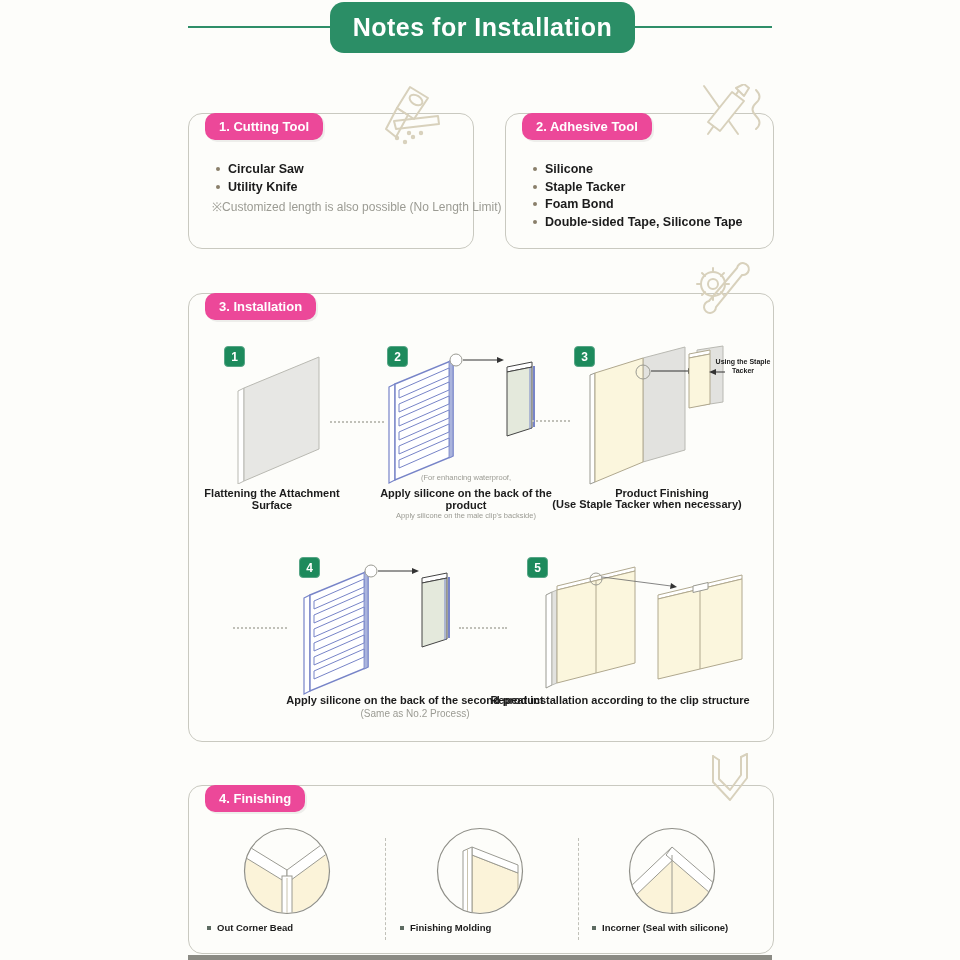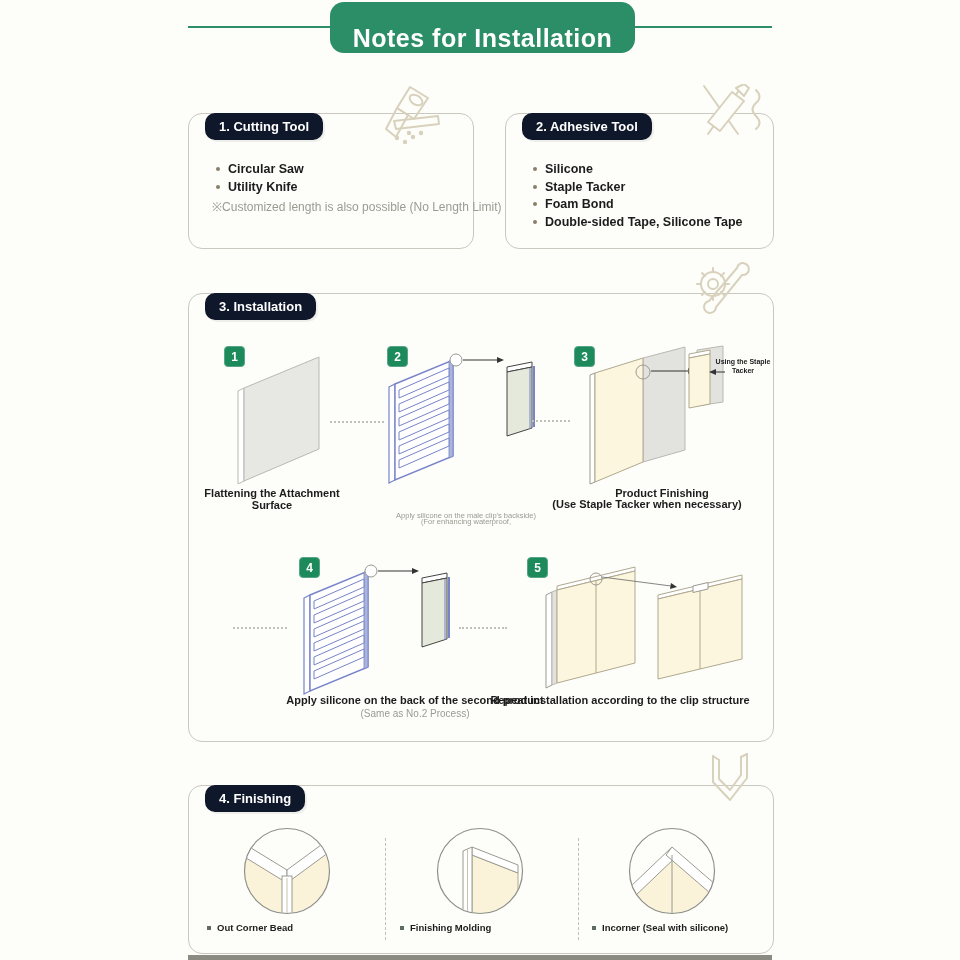--- a/index.html
+++ b/index.html
@@ -2,26 +2,26 @@
 <html><head>
 <meta charset="utf-8">
 <style>
   html,body{margin:0;padding:0;}
   body{font-family:"Liberation Sans",sans-serif;background:#ffffff;}
   #stage{position:relative;width:960px;height:960px;background:#fdfdfa;overflow:hidden;}
 
   
   .title-line{position:absolute;left:188px;top:26px;width:584px;border-top:2px solid #2e8e68;}
   .title-box{position:absolute;left:330px;top:2px;width:305px;height:51px;background:#2b8e66;
-             border-radius:14px;display:flex;align-items:flex-end;justify-content:center;}
+             border-radius:14px;display:flex;align-items:center;justify-content:center;}
   .title-box span{color:#fff;font-size:25px;font-weight:bold;letter-spacing:.5px;}
 
   
   .panel{position:absolute;border:1.5px solid #c9c9c0;border-radius:14px;background:transparent;}
-  .sec-header{position:absolute;background:#0f172a;color:#fff;font-weight:bold;font-size:13px;
+  .sec-header{position:absolute;background:#ec4899;color:#fff;font-weight:bold;font-size:13px;
               padding:6px 14px;border-radius:10px;box-shadow:2px 2px 0 rgba(0,0,0,.06);white-space:nowrap;}
 
   
   .blist{position:absolute;}
   .bitem{font-size:12.5px;font-weight:bold;color:#1c1c1c;line-height:17.5px;white-space:nowrap;}
   .bitem::before{content:"";display:inline-block;width:4px;height:4px;background:#8a7f6a;
                  border-radius:50%;margin-right:8px;vertical-align:2px;}
   .note{position:absolute;font-size:12px;color:#9b9b93;white-space:nowrap;}
 
   
@@ -138,21 +138,22 @@
       <polygon points="14,110 64,88 64,96 14,118" fill="#ffffff" stroke="#7784c8" stroke-width="1"></polygon>
       <circle cx="71" cy="10" r="6" fill="#ffffff" stroke="#9a9a92" stroke-width="1"></circle>
       <line x1="78" y1="10" x2="112" y2="10" stroke="#333" stroke-width="1"></line>
       <polygon points="112,7 119,10 112,13" fill="#333"></polygon>
       <polygon points="122,17 147,12 147,17 122,22" fill="#ffffff" stroke="#444" stroke-width="1"></polygon>
       <polygon points="122,22 147,17 147,78 122,86" fill="#e4e9dc" stroke="#444" stroke-width="1"></polygon>
       <line x1="149" y1="16" x2="149" y2="77" stroke="#7784c8" stroke-width="2"></line>
       <line x1="145" y1="18" x2="145" y2="79" stroke="#7784c8" stroke-width="1"></line>
     </svg>
   </div>
-  <div class="subcap" style="left:376px;top:517px;width:180px;">(For enhancing waterproof,</div>
+  <div class="cap" style="left:376px;top:488px;width:180px;">Apply silicone on the back of the product</div>
+  <div class="subcap" style="left:376px;top:473px;width:180px;">(For enhancing waterproof,</div>
   <div class="subcap" style="left:376px;top:511px;width:180px;">Apply silicone on the male clip's backside)</div>
 
   <div class="hsep" style="left:532px;top:420px;width:38px;"></div>
 
   <div class="badge" style="left:574px;top:346px;">3</div>
   <div class="icon" style="left:585px;top:342px;">
     <svg width="140" height="144" viewBox="0 0 140 144">
       <polygon points="5,33 10,31 10,140 5,142" fill="#ffffff" stroke="#9a9a92" stroke-width="1"></polygon>
       <polygon points="58,16 100,5 100,108 58,120" fill="#e2e2df" stroke="#b9b9b2" stroke-width="1"></polygon>
       <polygon points="10,31 58,16 58,120 10,140" fill="#fbf6dd" stroke="#b0a88e" stroke-width="1"></polygon>

